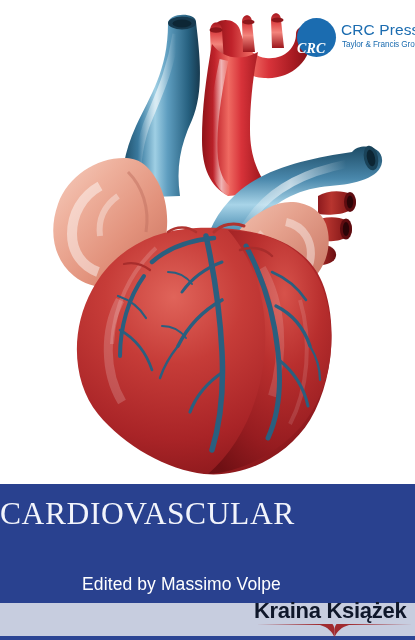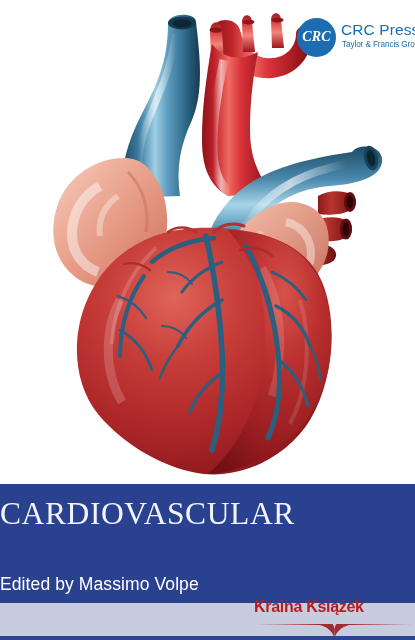--- a/index.html
+++ b/index.html
@@ -48,24 +48,24 @@
   }
   .crc-disc {
     position: absolute;
     left: 0; top: 1px;
     width: 39px; height: 39px;
     border-radius: 50%;
     background: #1b6cb0;
   }
   .crc-disc-text {
     position: absolute;
-    left: 0; top: 0;
+    left: 0; top: 12px;
     width: 39px; height: 39px;
     line-height: 39px;
-    text-align: center;
+    text-align: left;
     color: #ffffff;
     font-family: "Liberation Serif", serif;
     font-weight: bold;
     font-style: italic;
     font-size: 14px;
     letter-spacing: 0.2px;
   }
   .crc-wordmark {
     position: absolute;
     left: 44px;
@@ -108,20 +108,21 @@
     white-space: nowrap;
   }
   .title-line-1 { top: 12px; }
   .title-line-2 { top: 48px; }
 
   .editor-line {
     position: absolute;
     left: 0;
     top: 90px;
     width: 363px;
+    text-align: center;
     color: #ffffff;
     font-family: "Liberation Sans", sans-serif;
     font-size: 17.5px;
     letter-spacing: 0.1px;
     white-space: nowrap;
   }
 
   
   .bottom-panel {
     position: absolute;
@@ -146,24 +147,24 @@
     left: 254px;
     top: 598px;
     width: 161px;
     height: 40px;
   }
   .watermark-text {
     position: absolute;
     left: 0;
     top: 0;
     width: 161px;
-    color: #b91c1c;
+    color: #0f172a;
     font-family: "Liberation Sans", sans-serif;
     font-weight: bold;
-    font-size: 16px;
+    font-size: 22px;
     letter-spacing: -0.3px;
     white-space: nowrap;
   }
   .watermark-book {
     position: absolute;
     left: 0;
     top: 25px;
     width: 161px;
     height: 15px;
   }

